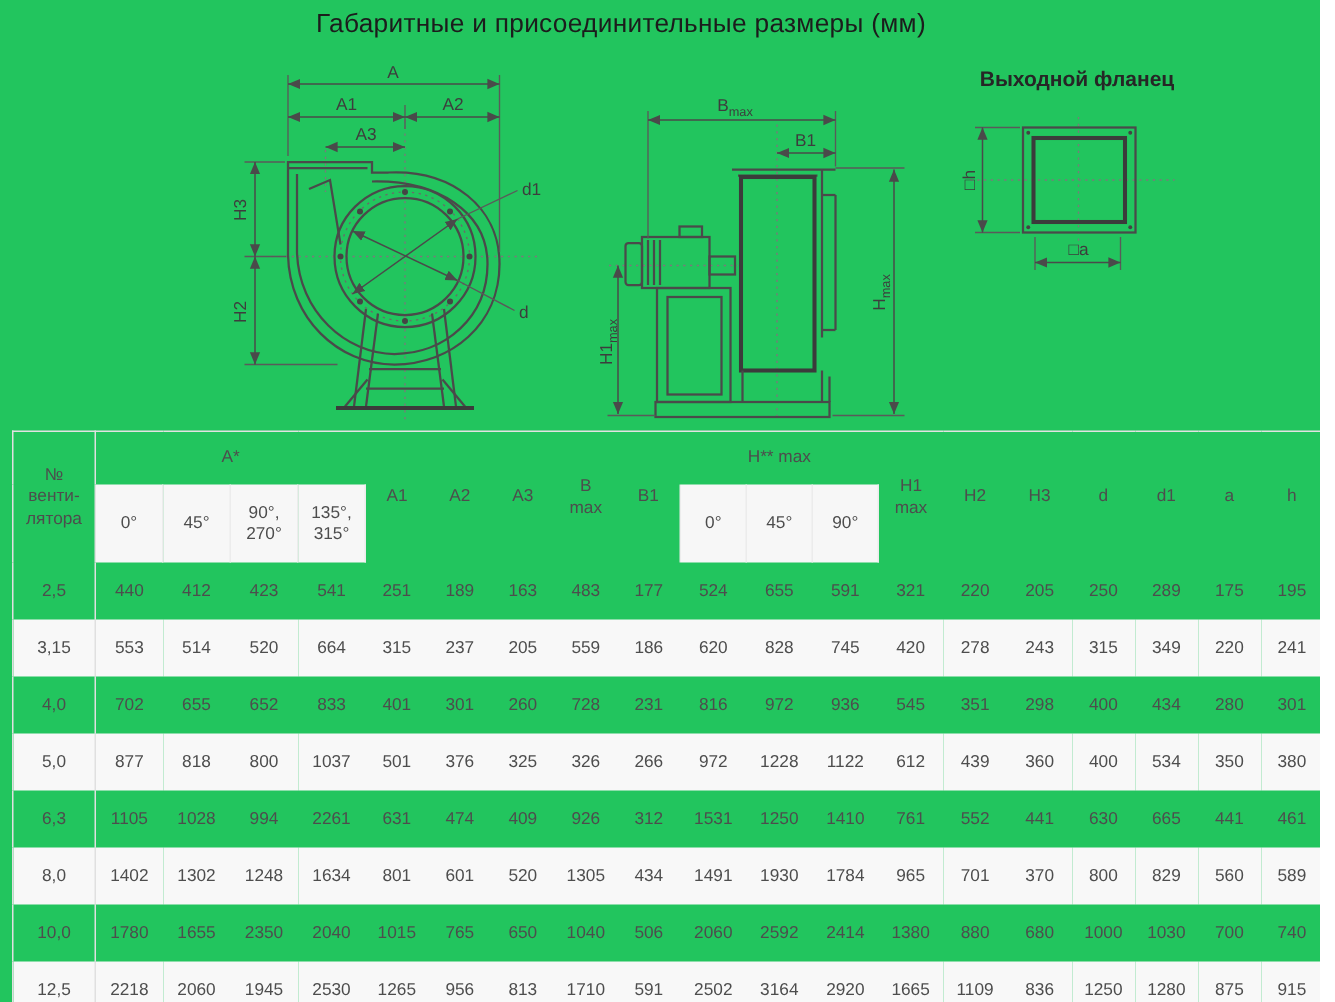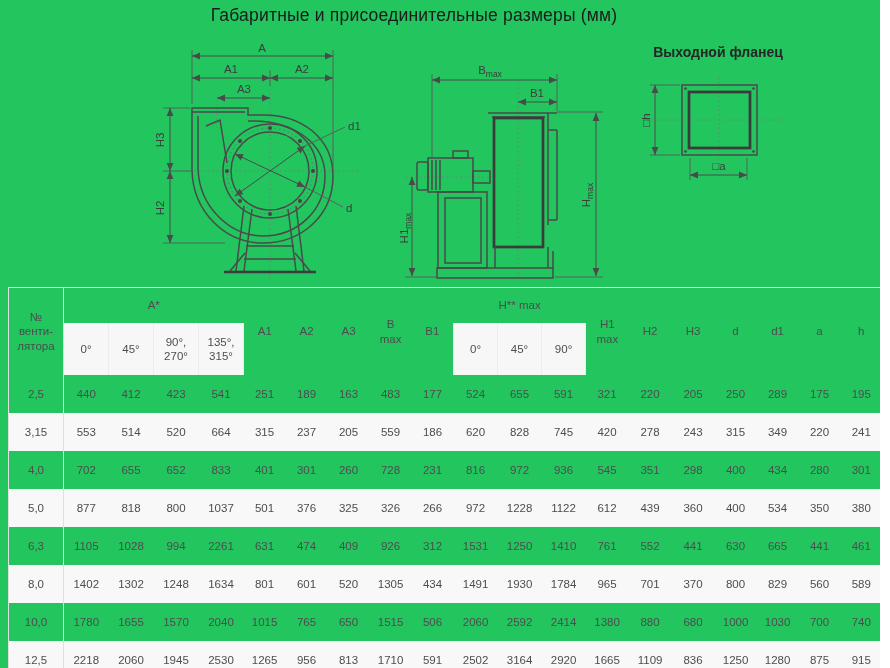--- a/index.html
+++ b/index.html
@@ -397,26 +397,26 @@
           <td>370</td>
           <td>800</td>
           <td>829</td>
           <td>560</td>
           <td>589</td>
         </tr>
         <tr>
           <td class="numcol">10,0</td>
           <td>1780</td>
           <td>1655</td>
-          <td>1570</td>
+          <td>2350</td>
           <td>2040</td>
           <td>1015</td>
           <td>765</td>
           <td>650</td>
-          <td>1515</td>
+          <td>1040</td>
           <td>506</td>
           <td>2060</td>
           <td>2592</td>
           <td>2414</td>
           <td>1380</td>
           <td>880</td>
           <td>680</td>
           <td>1000</td>
           <td>1030</td>
           <td>700</td>

